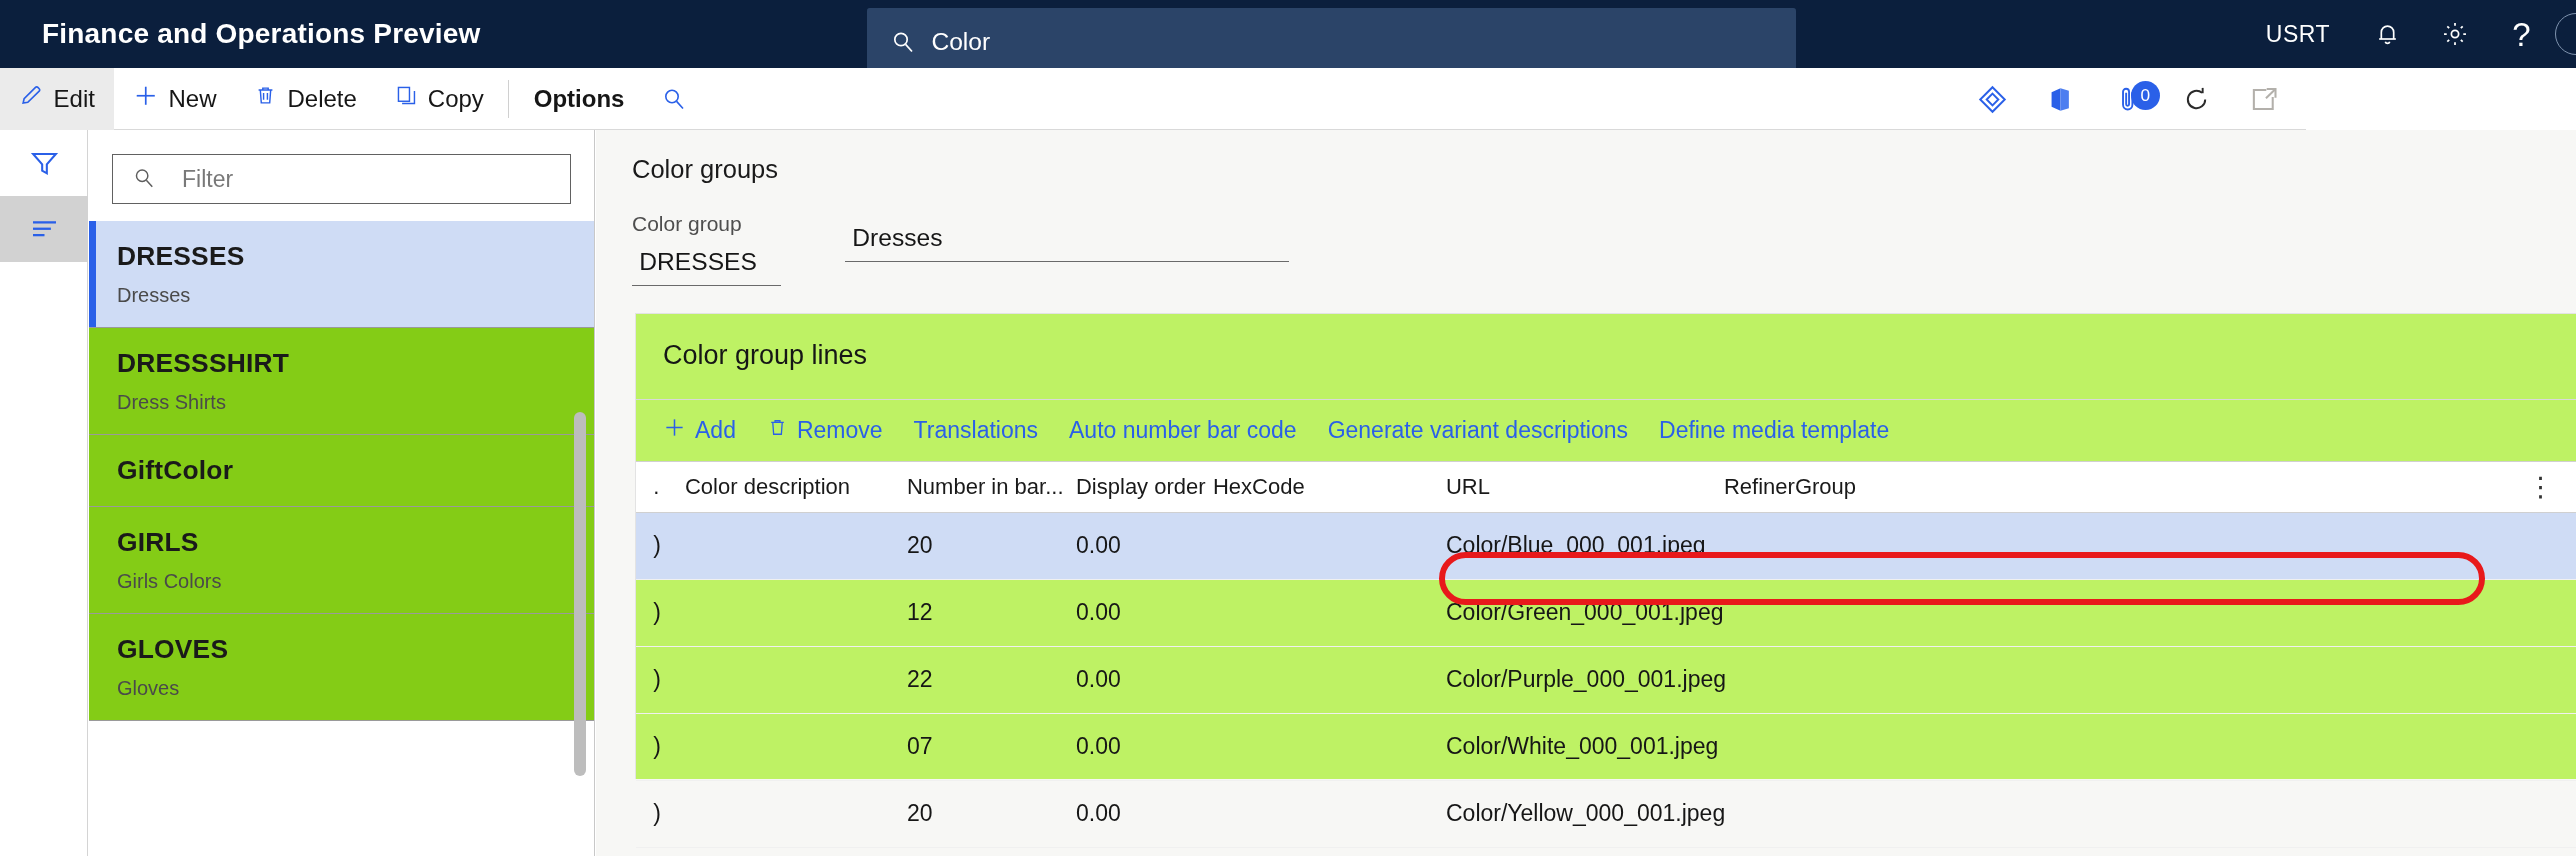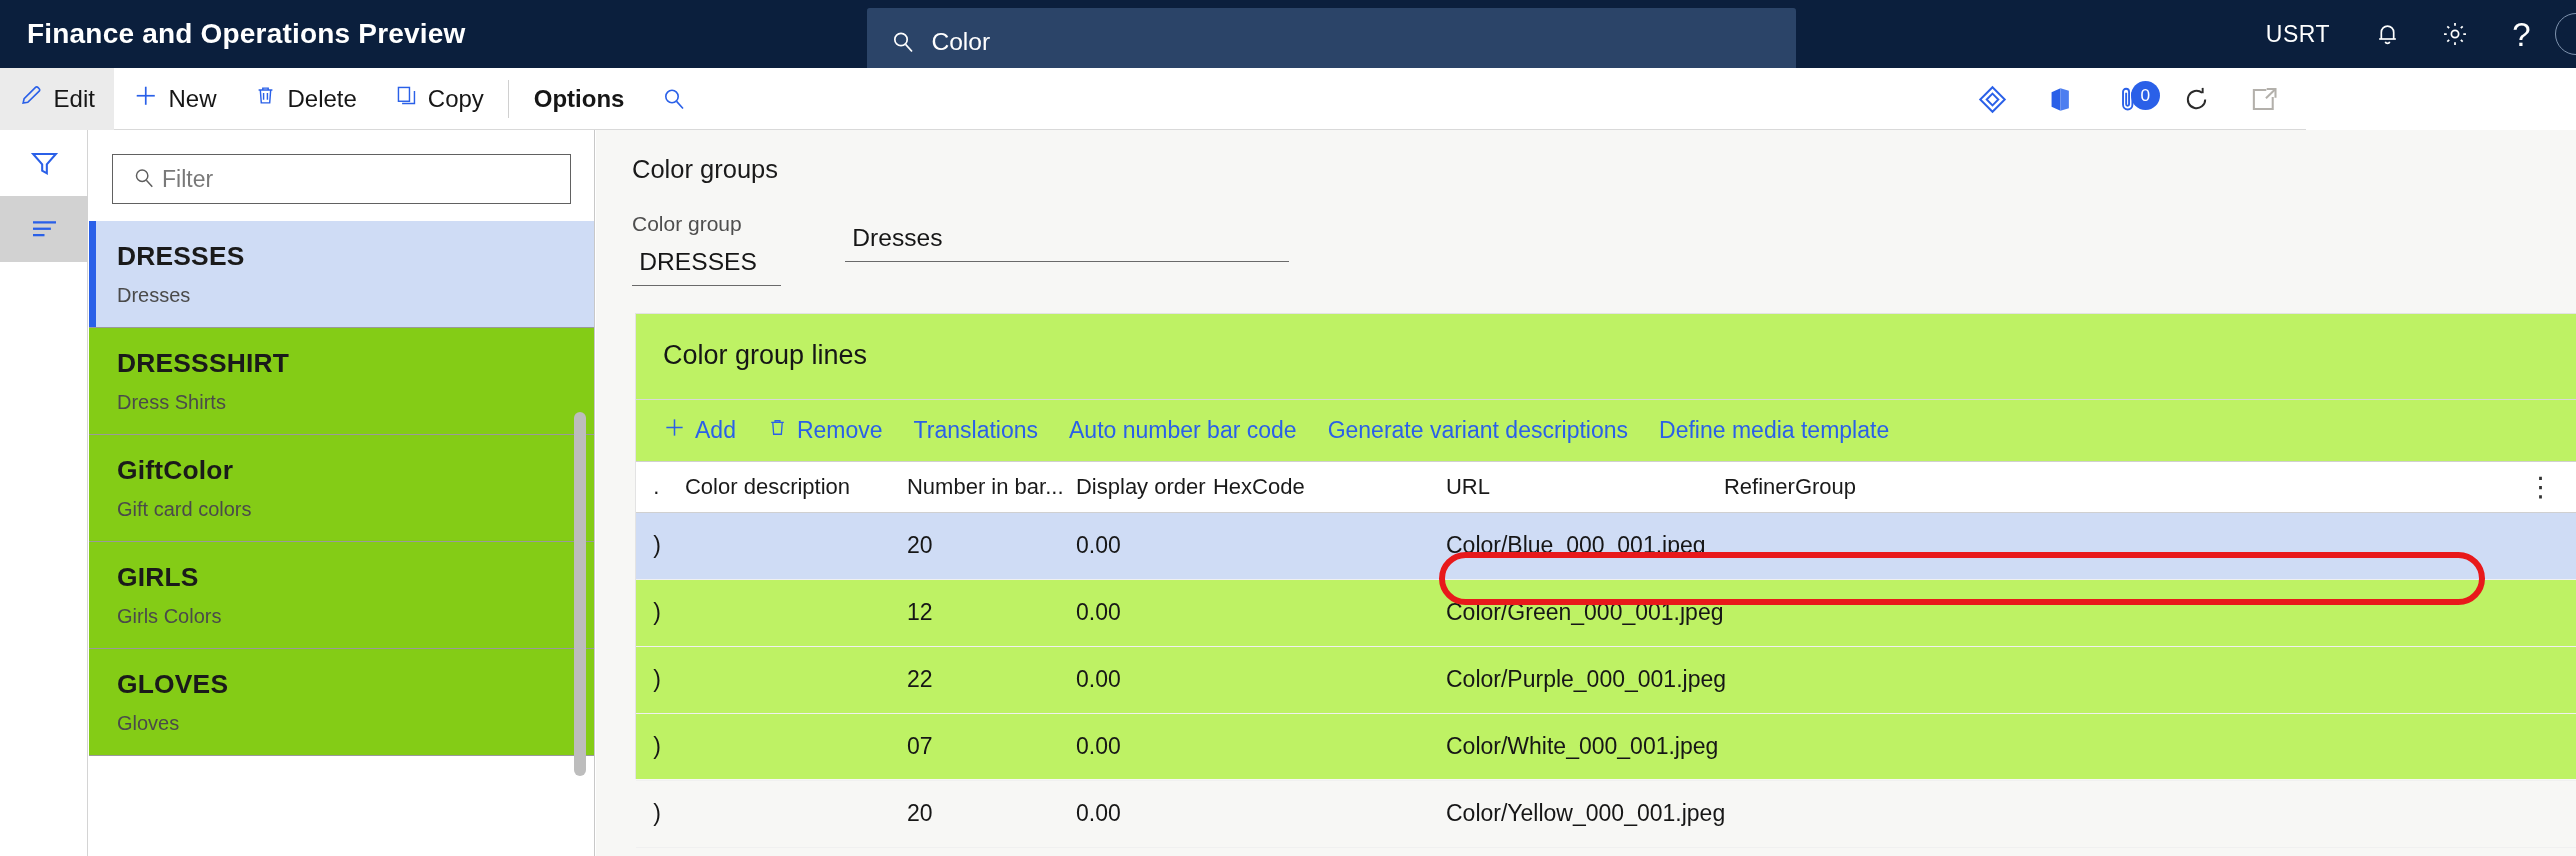--- a/index.html
+++ b/index.html
@@ -15,21 +15,21 @@
   .app-header {
     position: absolute; top: 0; left: 0;
     width: 2576px; height: 68px;
     background: #0b1f3d;
     display: flex; align-items: center;
   }
   .app-title {
     color: #ffffff;
     font-size: 28px;
     font-weight: bold;
-    margin-left: 27px;
+    margin-left: 42px;
     letter-spacing: 0.2px;
     white-space: nowrap;
   }
   .global-search {
     position: absolute; left: 867px; top: 8.2px;
     width: 929px; height: 67px;
     background: #2b4468;
     border-radius: 2.7px;
     display: flex; align-items: center;
     padding-left: 24px;
@@ -95,21 +95,21 @@
   
   .listpane {
     position: absolute; left: 89px; top: 130px;
     width: 506px; height: 726px;
     background: #ffffff;
     border-right: 0.9px solid #c8c8c8;
   }
   .filterbox {
     margin: 24px 23px 0 23px;
     height: 50px; border: 0.9px solid #616161; background: #fff;
-    display: flex; align-items: center; padding-left: 20px; gap: 7px;
+    display: flex; align-items: center; padding-left: 20px; gap: 27px;
     cursor: text;
   }
   .filterbox .ph { color: #797979; font-size: 23px; }
   .list-scroll { position: relative; margin-top: 17.3px; height: 616px; overflow: hidden; }
   .list-item {
     position: relative;
     padding: 20px 0 20px 28px;
     border-bottom: 0.9px solid #9a9a9a;
     cursor: pointer;
     background: #84cc16;
@@ -356,21 +356,20 @@
     <div class="list-item sel">
       <div class="li-title">DRESSES</div>
       <div class="li-sub">Dresses</div>
     </div>
     <div class="list-item">
       <div class="li-title">DRESSSHIRT</div>
       <div class="li-sub">Dress Shirts</div>
     </div>
     <div class="list-item">
       <div class="li-title">GiftColor</div>
-      <div class="li-sub">Gift card colors</div>
     </div>
     <div class="list-item">
       <div class="li-title">GIRLS</div>
       <div class="li-sub">Girls Colors</div>
     </div>
     <div class="list-item">
       <div class="li-title">GLOVES</div>
       <div class="li-sub">Gloves</div>
     </div>
     <div class="list-sb"></div>

